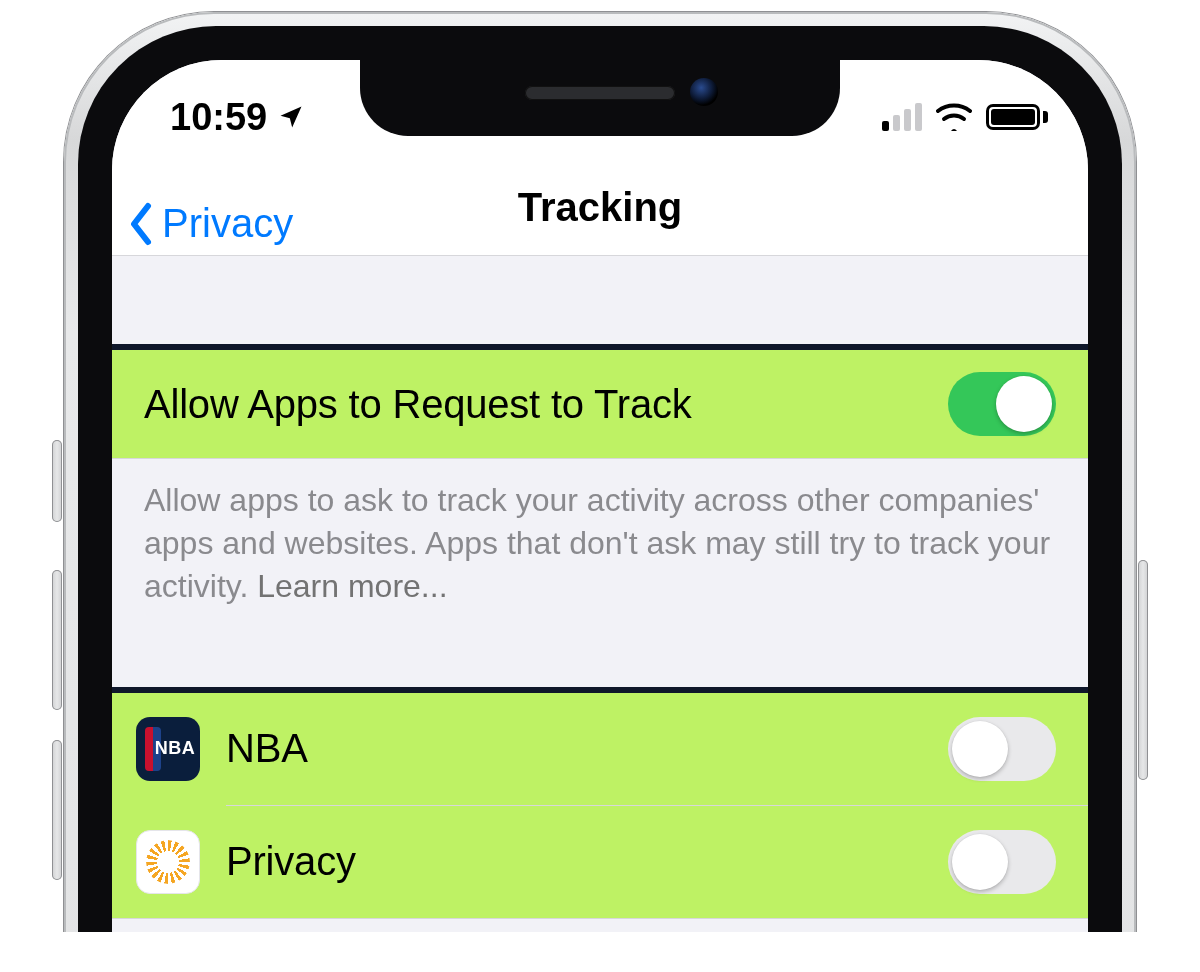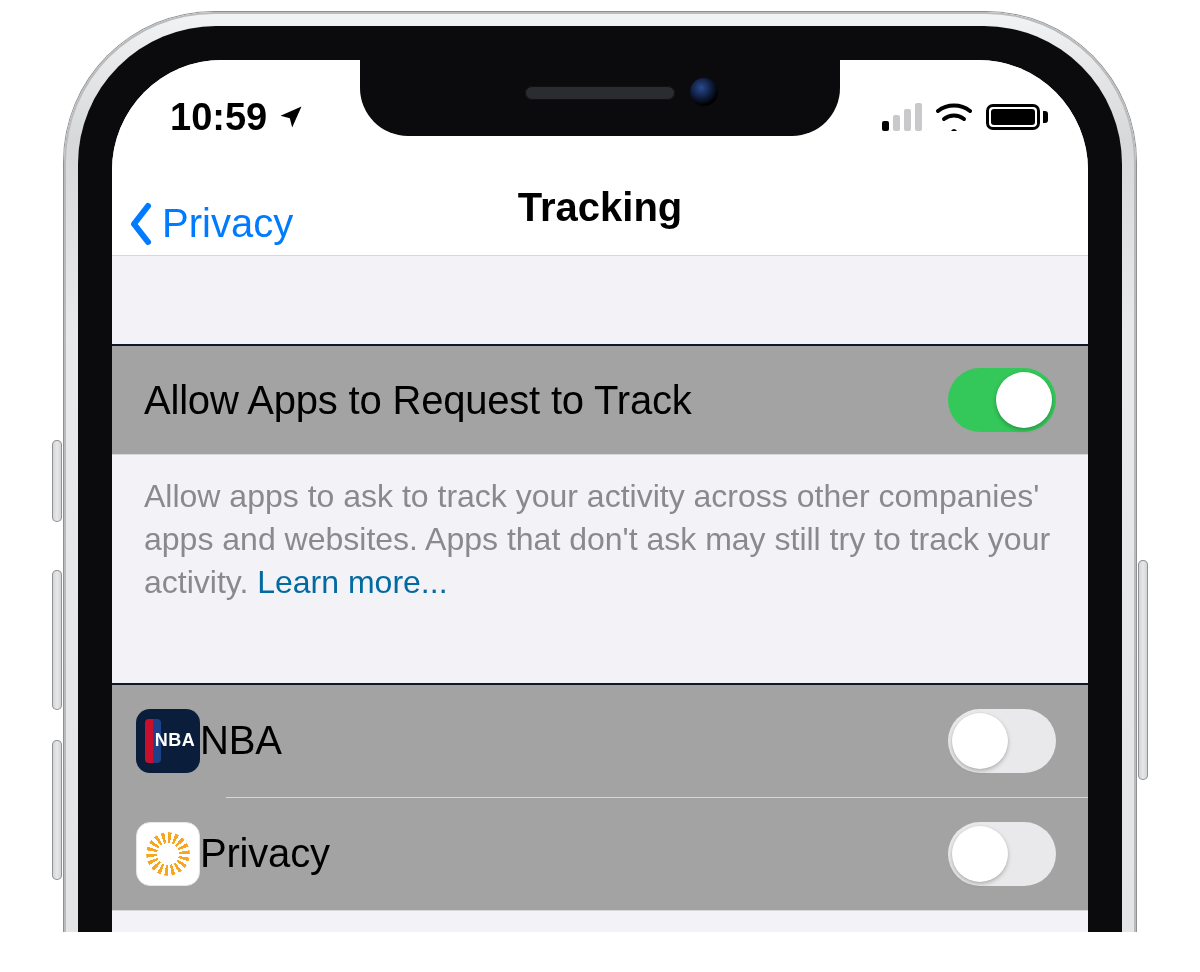--- a/index.html
+++ b/index.html
@@ -105,37 +105,37 @@
   .chevron-left { width: 30px; height: 44px; }
   .nav-title {
     position: absolute; left: 0; right: 0; text-align: center;
     font-size: 40px; font-weight: 600; color: #000;
   }
 
   
   .settings-body { background:#f2f2f7; }
   .spacer { height: 88px; }
 
-  .row-group { background:#a3a3a3; border-top:2px solid #0f172a; border-bottom:1px solid #d7d7db; }
+  .row-group { background:#bef264; border-top:6px solid #0f172a; border-bottom:1px solid #d7d7db; }
   .row {
     display:flex; align-items:center; justify-content:space-between;
     min-height: 108px; padding: 0 32px;
   }
   .row.app { min-height: 112px; padding-left: 24px; }
   .row-label { font-size: 40px; color:#000; letter-spacing: -0.2px; }
   .row-sep { height:1px; background:#d7d7db; margin-left: 114px; }
 
   .footer-note {
     padding: 20px 32px 34px 32px;
     font-size: 32px; line-height: 1.35;
     color: #8a8a8e;
   }
-  .footer-note .link { color:#0369a1; }
-
-  .app-left { display:flex; align-items:center; }
+  .footer-note .link { color:#737373; }
+
+  .app-left { display:flex; align-items:center; gap: 26px; }
   .app-icon {
     width: 64px; height: 64px; border-radius: 14px;
     display:flex; align-items:center; justify-content:center;
     font-weight:700;
   }
   .app-icon.nba {
     background:#0a1e3c; color:#fff; font-size:18px; letter-spacing:0.5px;
     position: relative;
   }
   .app-icon.nba::before{

